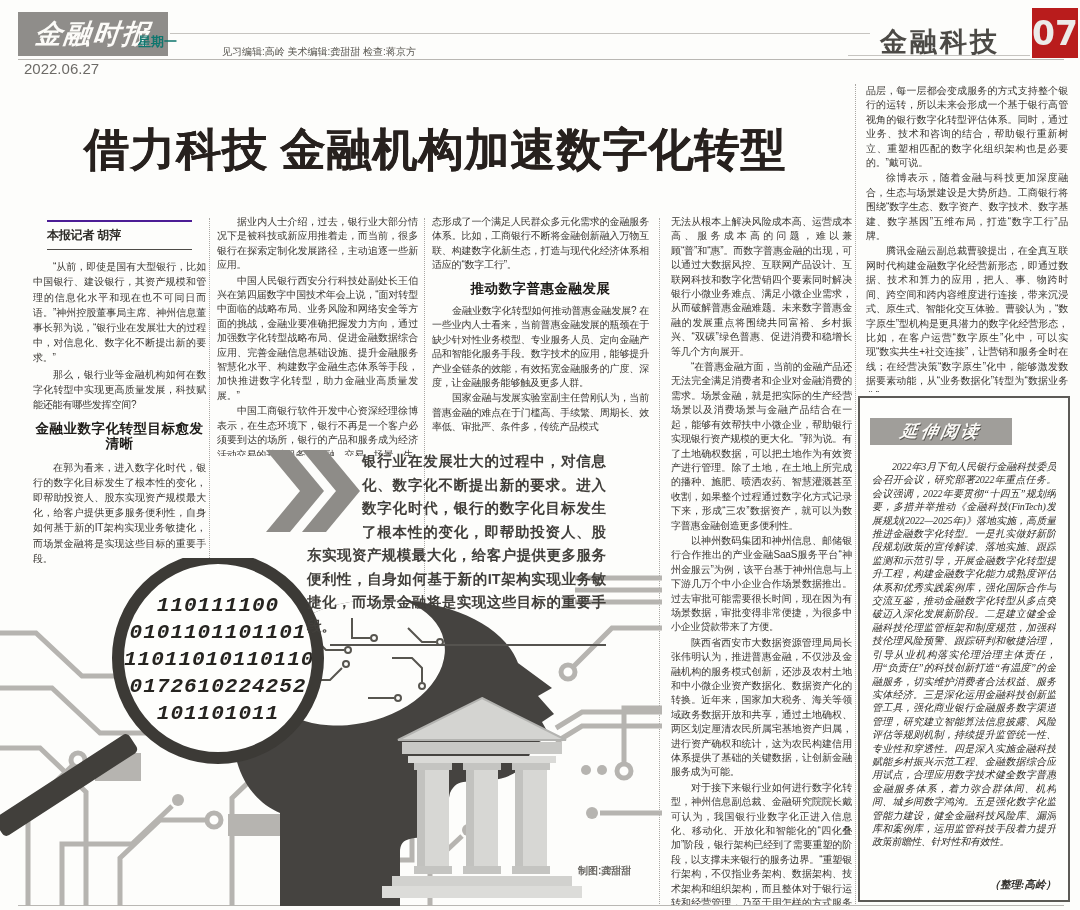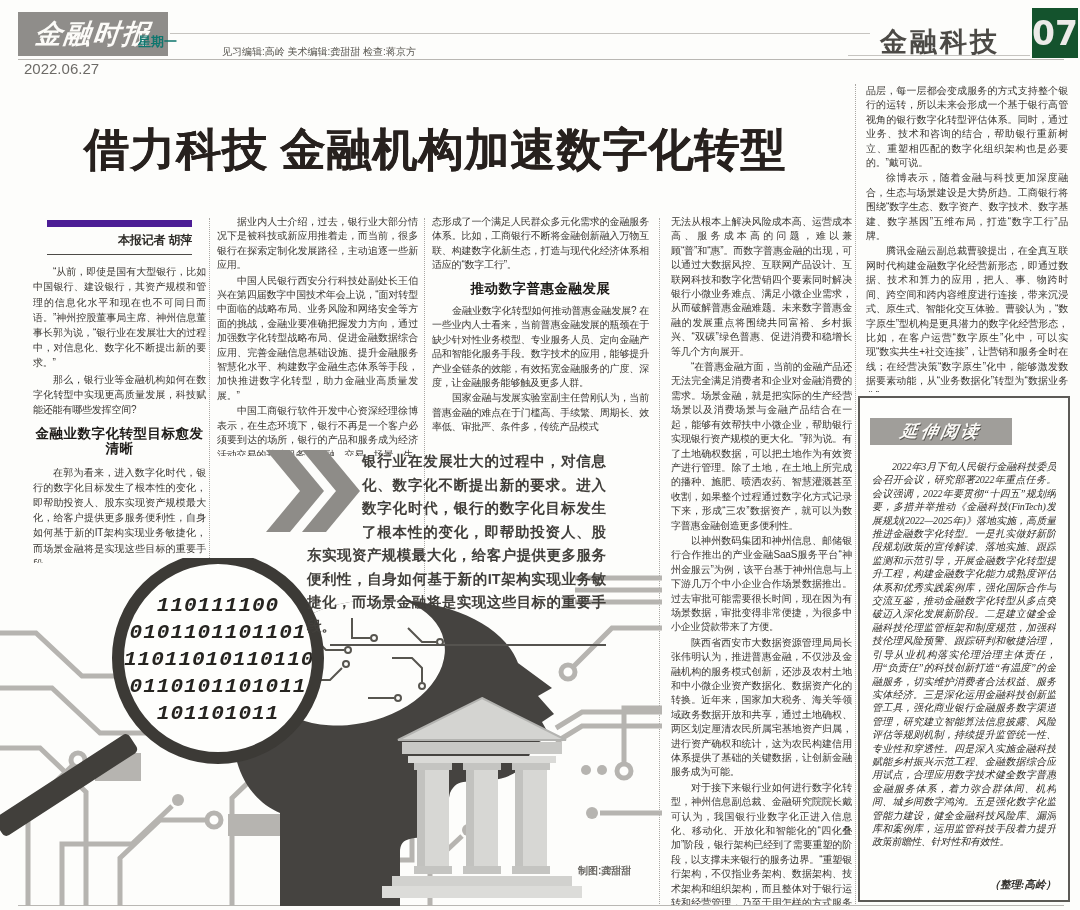--- a/index.html
+++ b/index.html
@@ -10,36 +10,36 @@
         display:flex;align-items:center;justify-content:center;}
   .masthead-box span{color:#fcfbf8;font-family:"Liberation Serif","DejaVu Serif",serif;
         font-style:italic;font-weight:bold;font-size:27px;letter-spacing:2px;transform:skewX(-6deg);}
   .hrule-a{position:absolute;left:170px;top:33px;width:700px;border-top:1px solid #c6c4c0;}
   .hrule-b{position:absolute;left:18px;top:59px;width:1046px;border-top:1px solid #b9b7b3;}
   .hrule-c{position:absolute;left:848px;top:55px;width:182px;border-top:1px solid #c6c4c0;}
   .date{position:absolute;left:24px;top:40px;font-size:15px;color:#6d6b67;margin-top:20px;}
   .weekday{position:absolute;left:138px;top:33px;font-size:13px;font-weight:bold;color:#0f766e;font-family:Liberation Mono, monospace;}
   .editors{position:absolute;left:222px;top:45px;font-size:10px;color:#57554f;}
   .section-title{position:absolute;left:880px;top:24px;font-size:27px;font-weight:bold;color:#4c4a46;letter-spacing:3px;}
-  .pagenum-box{position:absolute;left:1032px;top:8px;width:46px;height:50px;background:#14532d;
+  .pagenum-box{position:absolute;left:1032px;top:8px;width:46px;height:50px;background:#b91c1c;
         display:flex;align-items:center;justify-content:center;}
   .pagenum-box span{color:#ecebe8;font-size:33px;font-weight:bold;font-family:"DejaVu Sans",sans-serif;}
   
   .headline{position:absolute;left:35px;top:120px;width:800px;text-align:center;
         font-family:"Liberation Serif","DejaVu Serif",serif;font-weight:900;font-size:45px;
         color:#27211e;letter-spacing:1px;text-shadow:0.6px 0 currentColor;white-space:nowrap;}
   
   .col{position:absolute;text-align:justify;color:#3a3733;overflow:hidden;}
   .col p{margin:0 0 1px 0;text-indent:2em;}
   .col p.cont{text-indent:0;}
   .col h3{margin:9px 0 8px 0;text-align:center;font-size:13.5px;color:#1d1b18;letter-spacing:0.5px;}
   .c-narrow{font-size:10px;line-height:15.2px;letter-spacing:-0.2px;}
   .c-wide{font-size:10px;line-height:14.4px;letter-spacing:-0.2px;}
-  .byline-box{margin:2px 14px 9px 14px;border-top:7px solid #4c1d95;border-bottom:1px solid #4d4b47;
-        padding:6px 0;text-align:right;font-size:12px;font-weight:bold;color:#2c2a26;text-indent:0;}
+  .byline-box{margin:2px 14px 9px 14px;border-top:2px solid #4c1d95;border-bottom:1px solid #4d4b47;
+        padding:6px 0;text-align:left;font-size:12px;font-weight:bold;color:#2c2a26;text-indent:0;}
   .vsep{position:absolute;width:0;border-left:1px dotted #a9a7a3;}
   
   .pull-quote{position:absolute;left:266px;top:450px;width:340px;z-index:6;}
   .pq-chev{float:left;width:96px;height:82px;}
   .pq-text{font-size:14.5px;line-height:23.5px;font-weight:bold;color:#413f3b;text-align:justify;margin-left:41px;}
   .pq-rule{margin:6px 0 0 64px;border-bottom:2px solid #55534f;}
   
   .illo{position:absolute;left:0;top:558px;width:662px;height:348px;overflow:hidden;z-index:1;font-style:italic;}
   .illo svg{position:absolute;left:0;top:0;}
   .mag-handle{position:absolute;left:-14px;top:216px;width:160px;height:22px;background:#413f3b;
@@ -219,21 +219,21 @@
         </g>
         <rect x="-8" y="178" width="180" height="10" fill="#d1d1ce"></rect>
         <rect x="-18" y="188" width="200" height="12" fill="#dcdcd9"></rect>
       </g>
     </svg>
     <div class="mag-handle"></div>
     <div class="mag-circle">
       <div>110111100</div>
       <div>0101101101101</div>
       <div>11011010110110</div>
-      <div>0110101101011</div>
+      <div>0172610224252</div>
       <div>101101011</div>
     </div>
   </div>
   <div class="illo-credit">制图:龚甜甜</div>
 
   <div class="ext-box">
     <div class="ext-ribbon">
       <span>延伸阅读</span>
     </div>
     <div class="ext-body">2022年3月下旬人民银行金融科技委员会召开会议，研究部署2022年重点任务。会议强调，2022年要贯彻“十四五”规划纲要，多措并举推动《金融科技(FinTech)发展规划(2022—2025年)》落地实施，高质量推进金融数字化转型。一是扎实做好新阶段规划政策的宣传解读、落地实施、跟踪监测和示范引导，开展金融数字化转型提升工程，构建金融数字化能力成熟度评估体系和优秀实践案例库，强化国际合作与交流互鉴，推动金融数字化转型从多点突破迈入深化发展新阶段。二是建立健全金融科技伦理监管框架和制度规范，加强科技伦理风险预警、跟踪研判和敏捷治理，引导从业机构落实伦理治理主体责任，用“负责任”的科技创新打造“有温度”的金融服务，切实维护消费者合法权益、服务实体经济。三是深化运用金融科技创新监管工具，强化商业银行金融服务数字渠道管理，研究建立智能算法信息披露、风险评估等规则机制，持续提升监管统一性、专业性和穿透性。四是深入实施金融科技赋能乡村振兴示范工程、金融数据综合应用试点，合理应用数字技术健全数字普惠金融服务体系，着力弥合群体间、机构间、城乡间数字鸿沟。五是强化数字化监管能力建设，健全金融科技风险库、漏洞库和案例库，运用监管科技手段着力提升政策前瞻性、针对性和有效性。</div>

